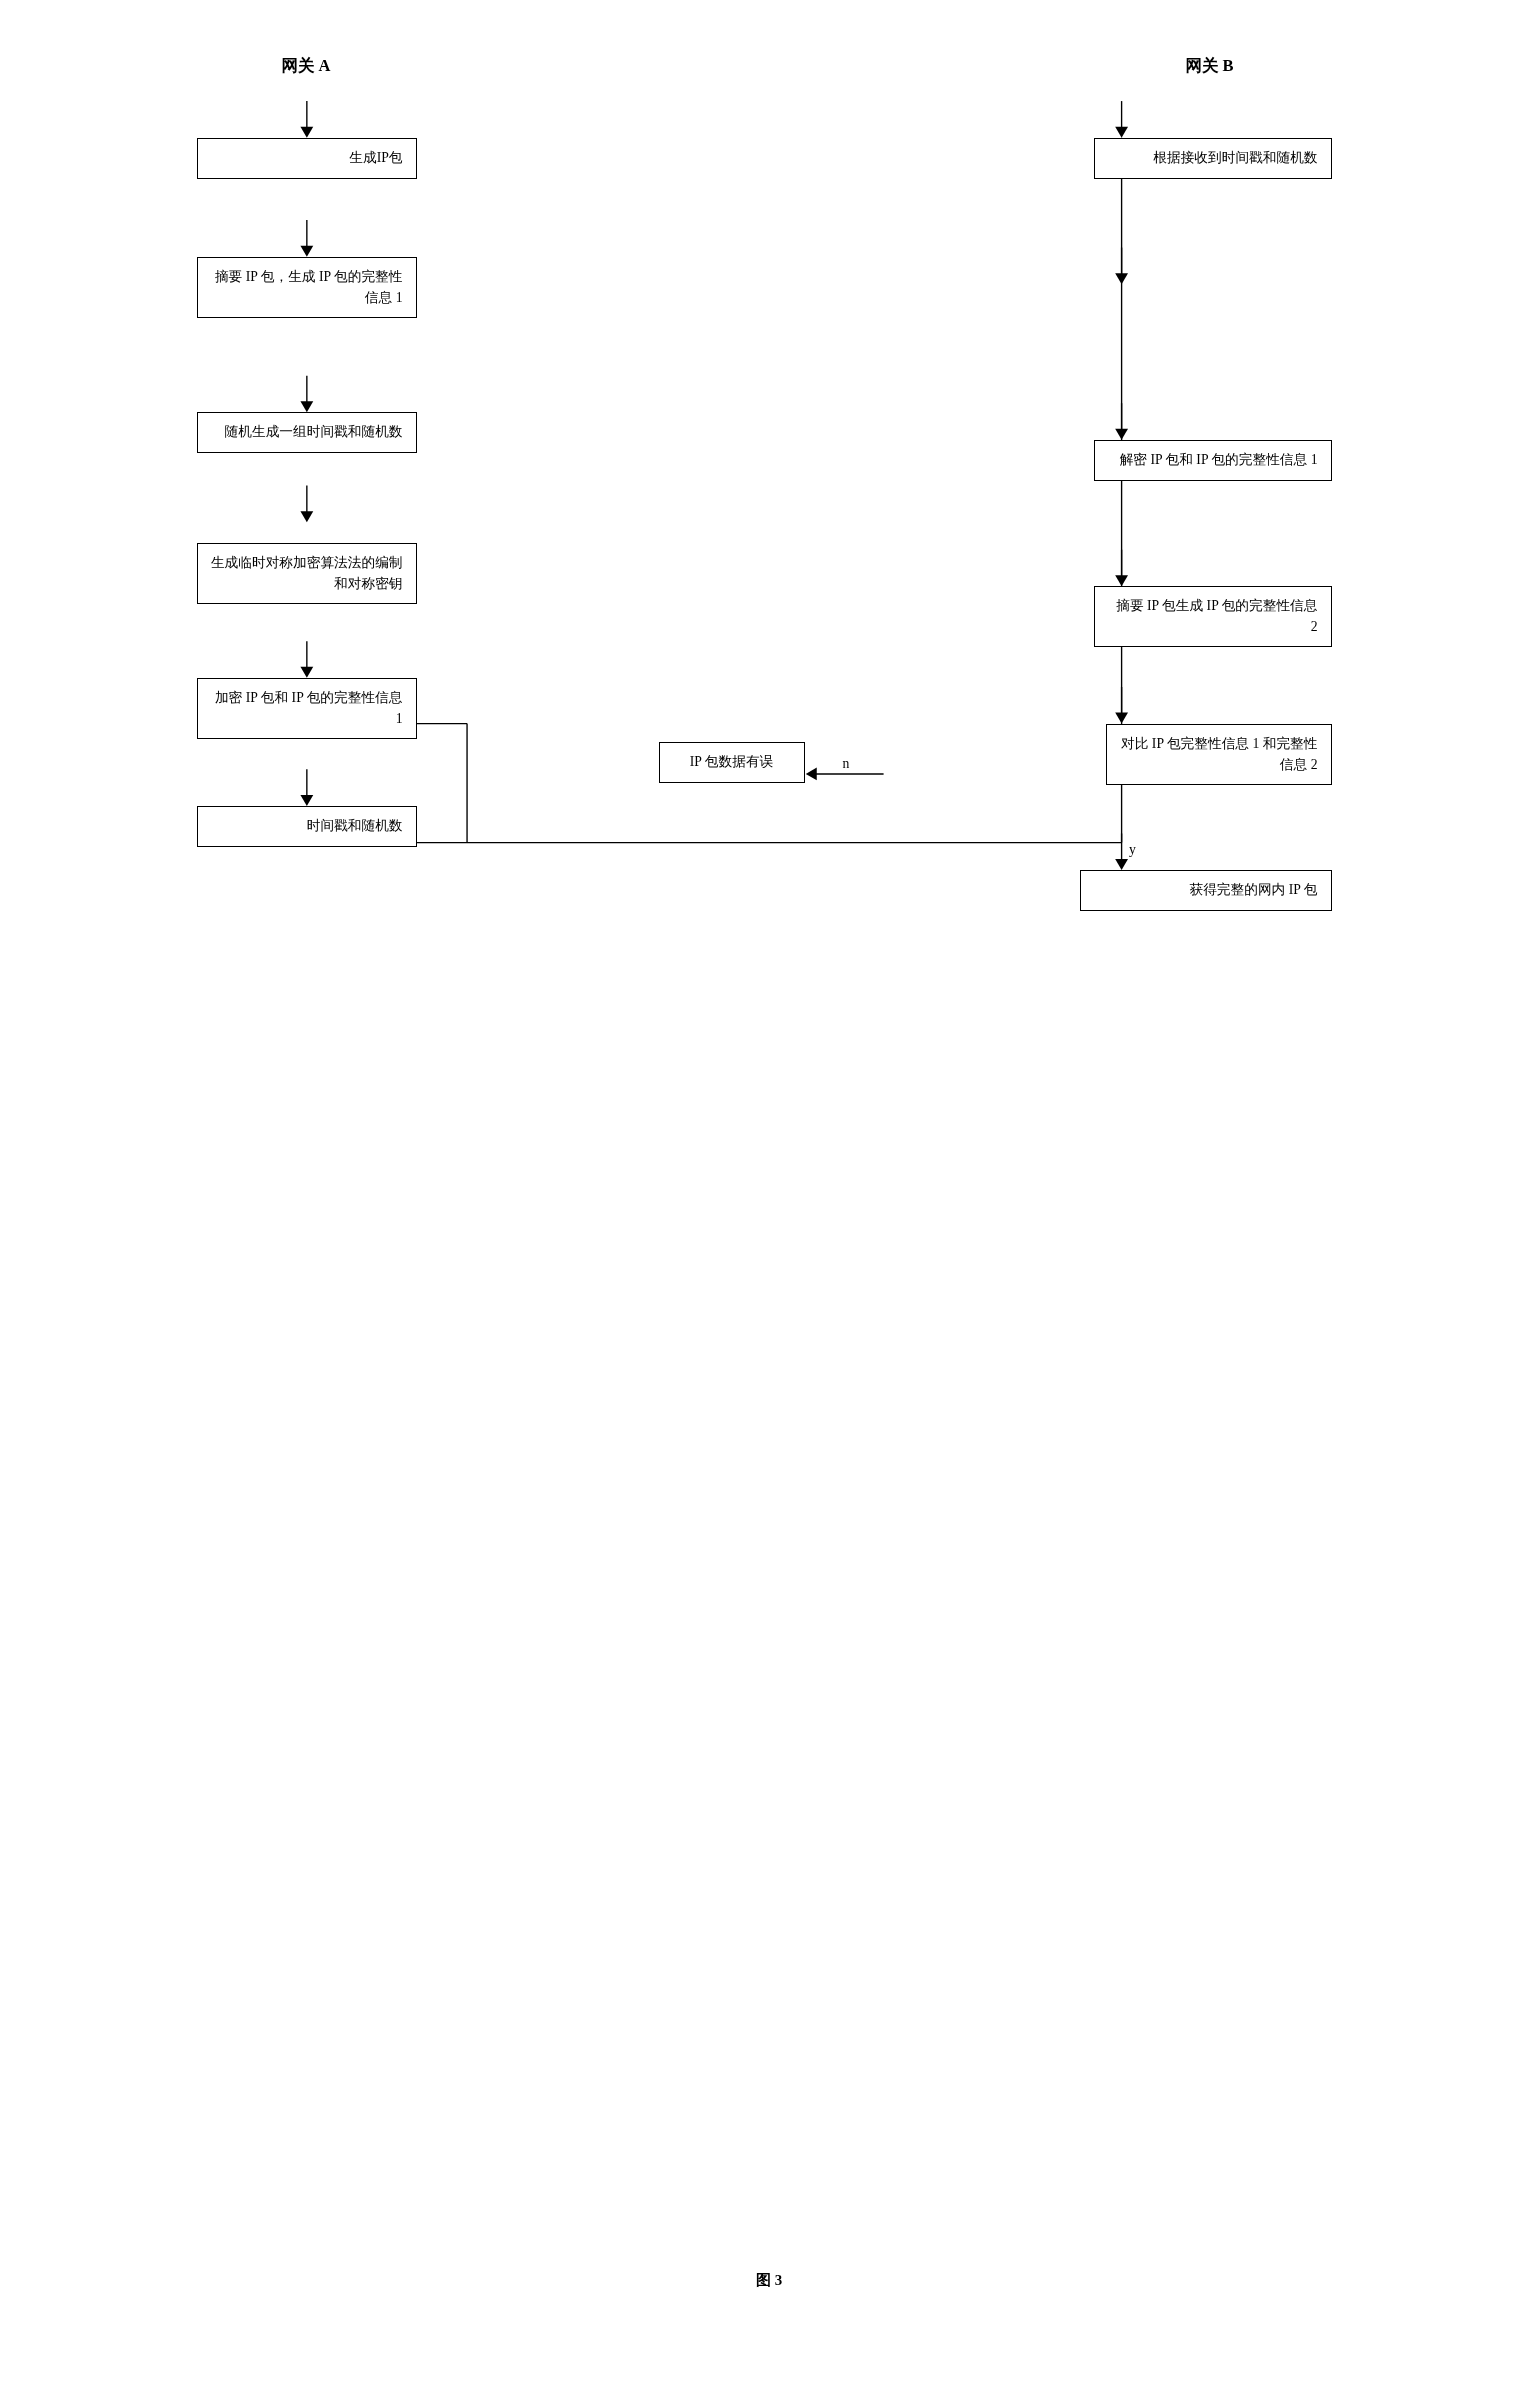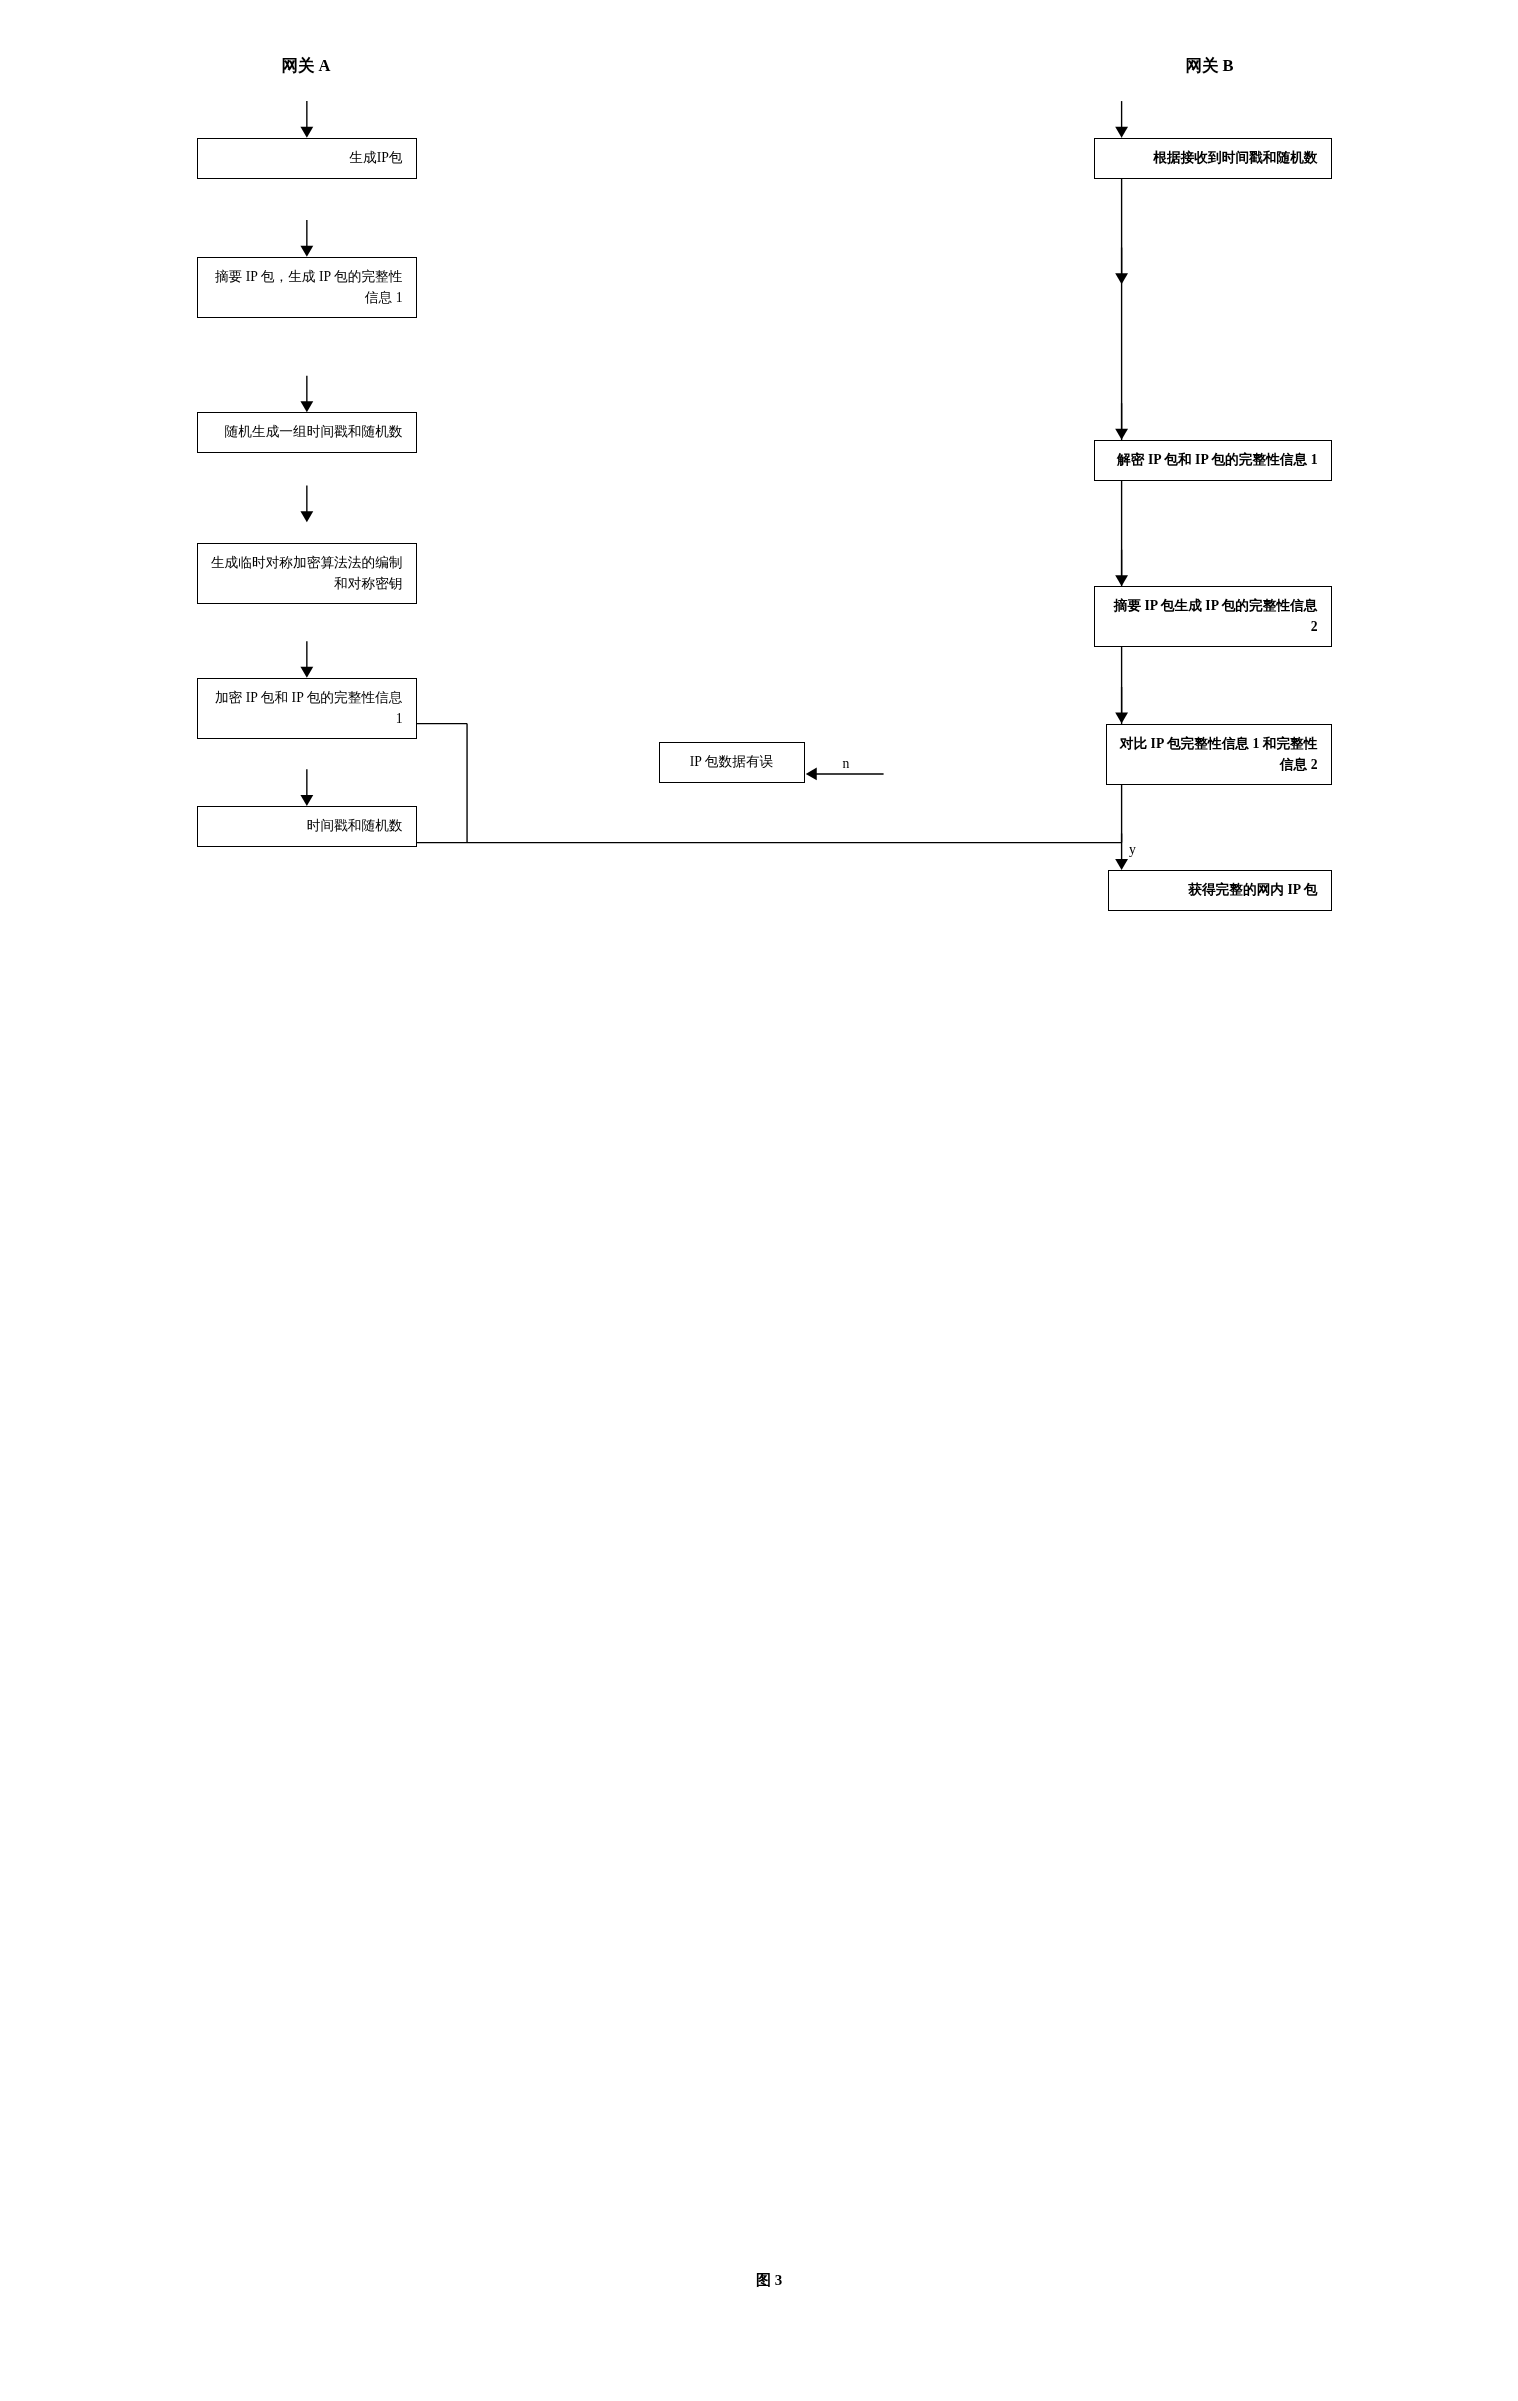--- a/index.html
+++ b/index.html
@@ -19,21 +19,20 @@
       padding: 9.2px 13px;
       text-align: right;
       line-height: 1.5;
       background: #fff;
     }
     .box-a {
       width: 220px;
     }
     .box-b {
       width: 238px;
-      font-weight: bold;
     }
     
     .figure-caption {
       text-align: center;
       margin-top: 55px;
       font-size: 15px;
       font-weight: bold;
       padding-left: 19px;
     }
     
@@ -159,21 +158,21 @@
   </div>
 
   <div class="box box-b" style="position:absolute; right:69px; top:549px; width:238px;">
     <span>摘要 IP 包生成 IP 包的完整性信息 2</span>
   </div>
 
   <div class="box box-b" style="position:absolute; right:69px; top:687px; width:226px;">
     <span>对比 IP 包完整性信息 1 和完整性信息 2</span>
   </div>
 
-  <div class="box box-b" style="position:absolute; right:69px; top:833px; width:224px;">
+  <div class="box box-b" style="position:absolute; right:69px; top:833px; width:252px;">
     <span>获得完整的网内 IP 包</span>
   </div>
 
   <div class="error-box" style="position:absolute; left:540px; top:705px;">
     <span>IP 包数据有误</span>
   </div>
 
 </div>
 
 <div class="figure-caption" style="margin-top: 37px;">

